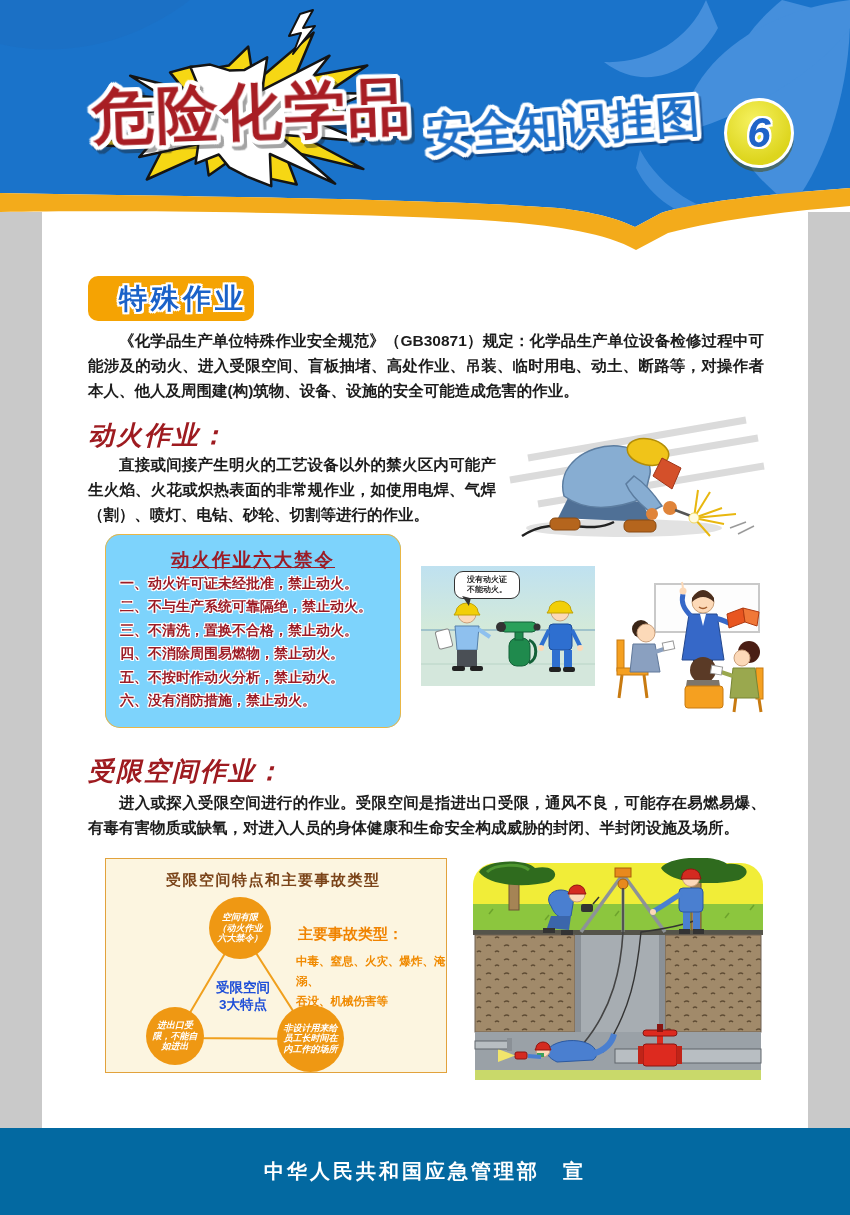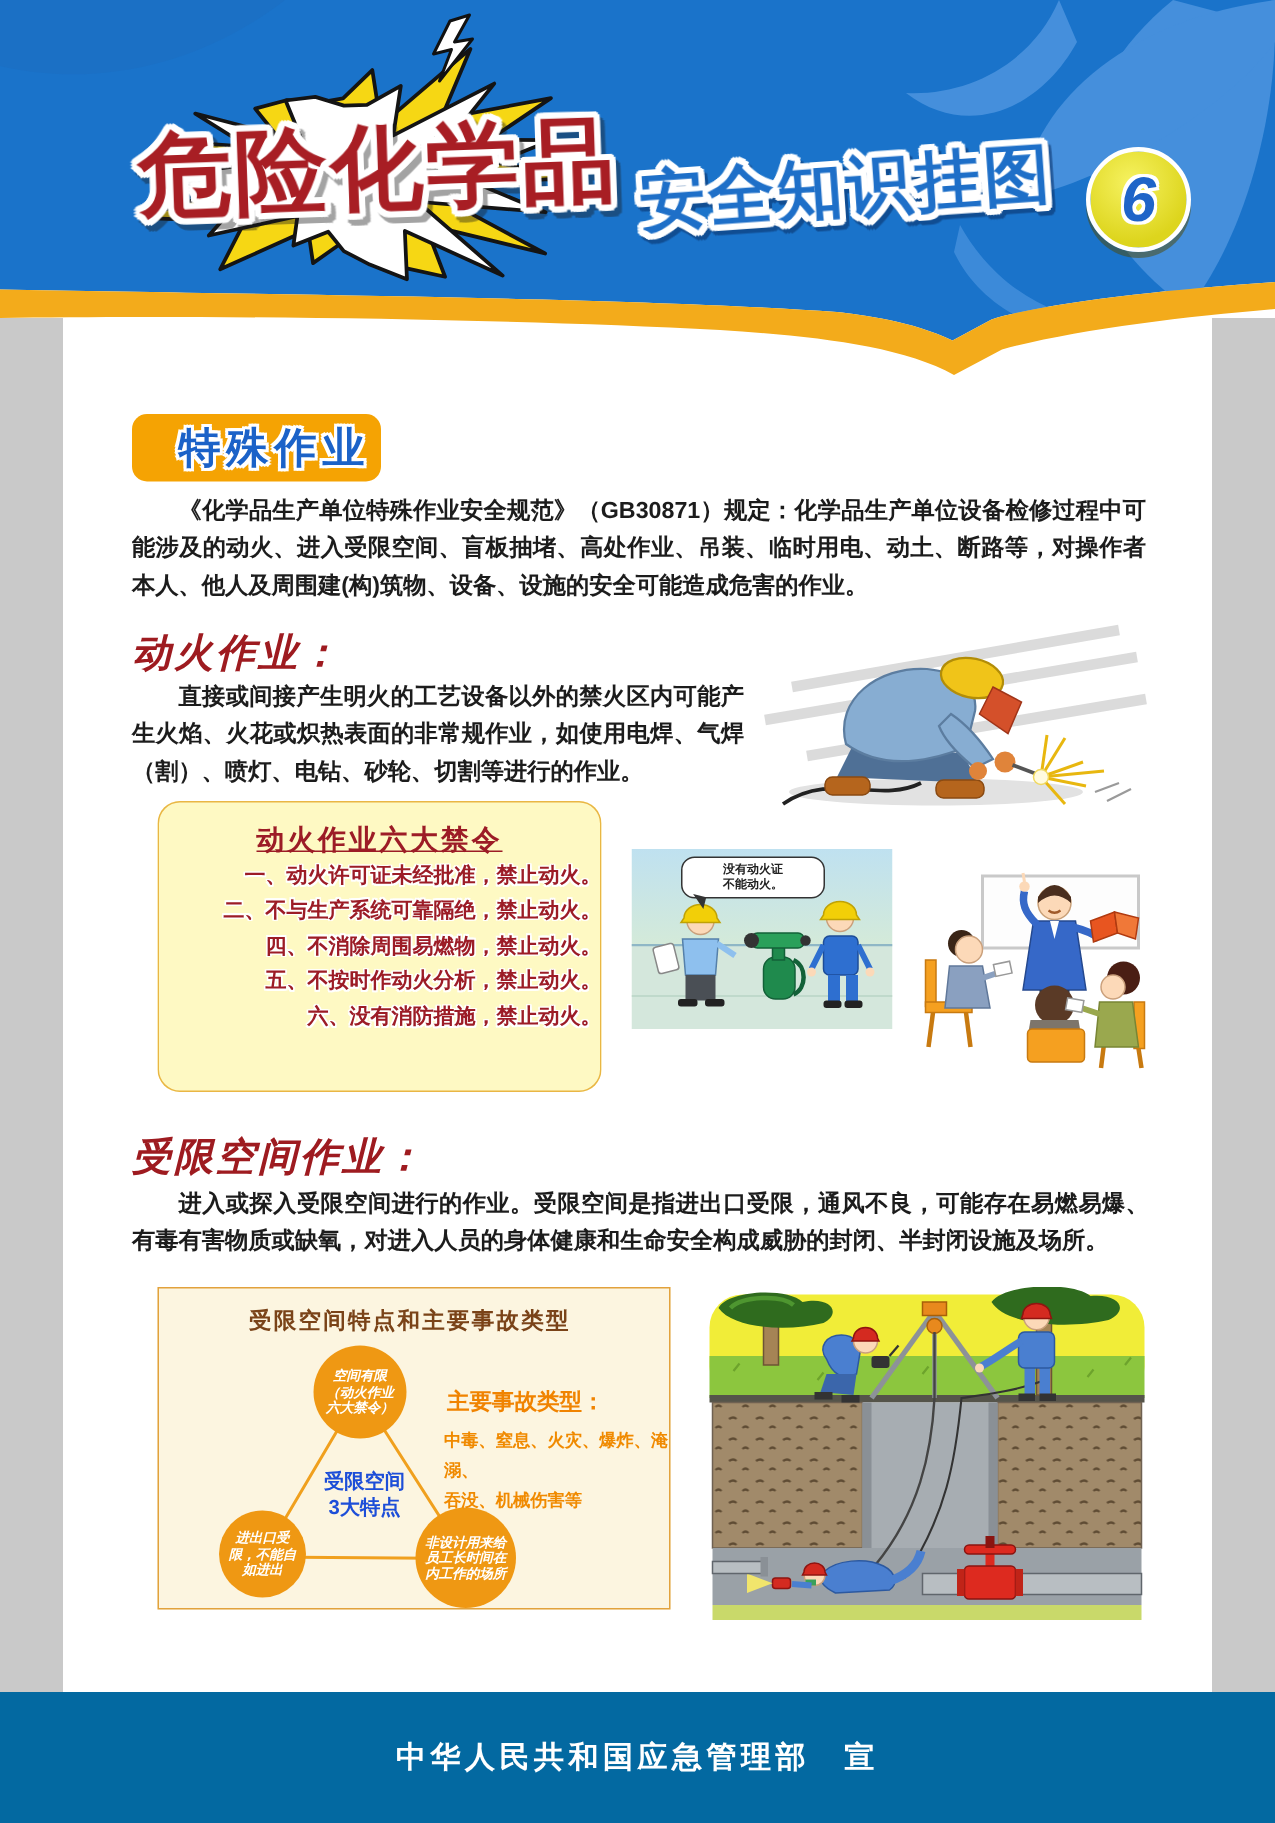--- a/index.html
+++ b/index.html
@@ -52,31 +52,31 @@
   .cs-heading{left:88px;top:754px;}
   .cs-body{left:88px;top:790px;width:678px;}
 
   .illus{position:absolute;z-index:3;}
   .welder{left:494px;top:414px;width:272px;height:128px;}
   .cartoon1{left:421px;top:566px;width:174px;height:120px;}
   .cartoon2{left:603px;top:556px;width:167px;height:158px;}
   .scene{left:465px;top:858px;width:305px;height:230px;}
 
   .speech-bubble{position:absolute;left:33px;top:5px;width:62px;background:#fff;
-      border:1px solid #333;border-radius:9px;padding:3px 16px;font-size:8px;line-height:10px;
+      border:1px solid #333;border-radius:9px;padding:3px 1px;font-size:8px;line-height:10px;
       font-weight:bold;color:#222;white-space:pre-line;text-align:center;}
   .speech-bubble::after{content:"";position:absolute;left:6px;bottom:-7px;width:0;height:0;
       border-left:9px solid transparent;border-top:8px solid #333;transform:rotate(14deg);}
 
   .ban-box{position:absolute;left:105px;top:534px;width:296px;height:194px;z-index:3;
-      background:#fef9c3;border-radius:15px;box-shadow:inset 0 0 0 1px #e9b645;}
+      background:#7dd3fc;border-radius:15px;box-shadow:inset 0 0 0 1px #e9b645;}
   .ban-title{margin-top:13px;text-align:center;font-size:18.5px;font-weight:bold;color:#9c1c26;
       text-decoration:underline;letter-spacing:2px;}
   .ban-item{padding-left:15px;font-size:14px;line-height:23.4px;font-weight:bold;color:#9c1c26;
-      white-space:nowrap;text-align:right;}
+      white-space:nowrap;}
   .ban-box .ban-item:first-of-type{margin-top:6px;}
 
   .diagram-box{position:absolute;left:105px;top:858px;width:342px;height:215px;z-index:3;
       background:#fcf5e0;border:1.5px solid #e2a23c;box-sizing:border-box;}
   .diagram-title{position:absolute;left:60px;top:12px;font-size:15px;font-weight:bold;
       color:#7a4318;letter-spacing:1.5px;}
   .tri-lines{position:absolute;left:0;top:0;}
   .circle{position:absolute;border-radius:50%;background:#ef9813;display:flex;align-items:center;
       justify-content:center;text-align:center;color:#fff;font-weight:bold;font-style:italic;
       font-size:9px;line-height:10.5px;box-sizing:border-box;padding:5px;}
@@ -164,20 +164,21 @@
           <line x1="236" y1="114" x2="252" y2="108"></line>
           <line x1="244" y1="120" x2="260" y2="112"></line>
         </g>
     </svg>
   </div>
 
   <div class="ban-box">
     <div class="ban-title">动火作业六大禁令</div>
     <div class="ban-item ow-micro">一、动火许可证未经批准，禁止动火。</div>
     <div class="ban-item ow-micro">二、不与生产系统可靠隔绝，禁止动火。</div>
+    <div class="ban-item ow-micro">三、不清洗，置换不合格，禁止动火。</div>
     <div class="ban-item ow-micro">四、不消除周围易燃物，禁止动火。</div>
     <div class="ban-item ow-micro">五、不按时作动火分析，禁止动火。</div>
     <div class="ban-item ow-micro">六、没有消防措施，禁止动火。</div>
   </div>
 
   <div class="illus cartoon1">
     <svg width="174" height="120" viewBox="0 0 174 120">
       <defs>
         <linearGradient id="skyg" x1="0" y1="0" x2="0" y2="1">
           <stop offset="0" stop-color="#bfe1f0"></stop>

